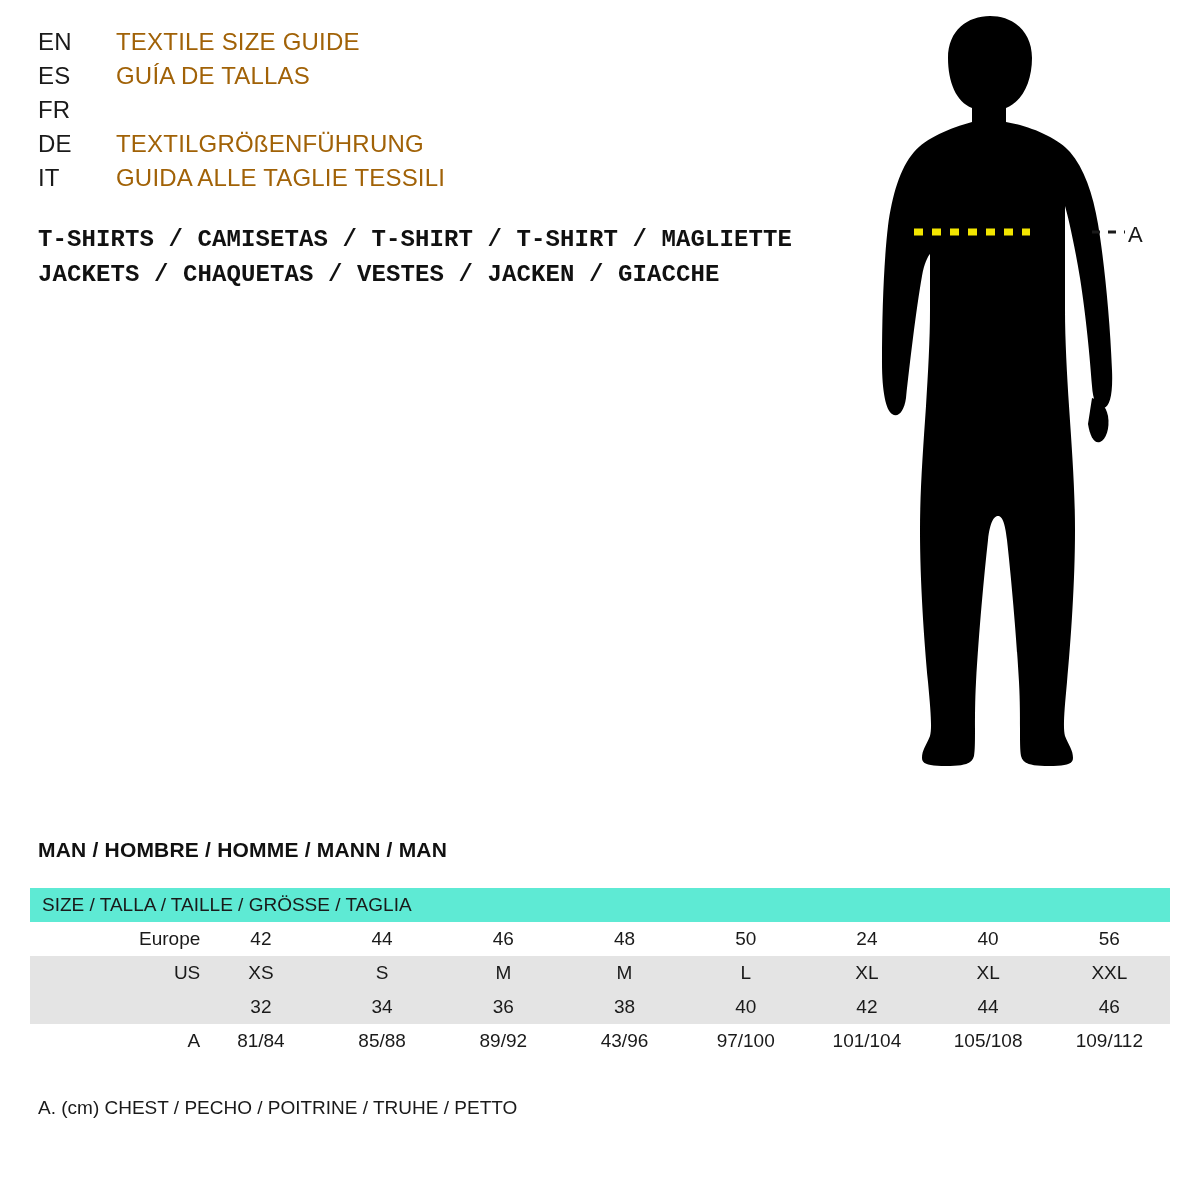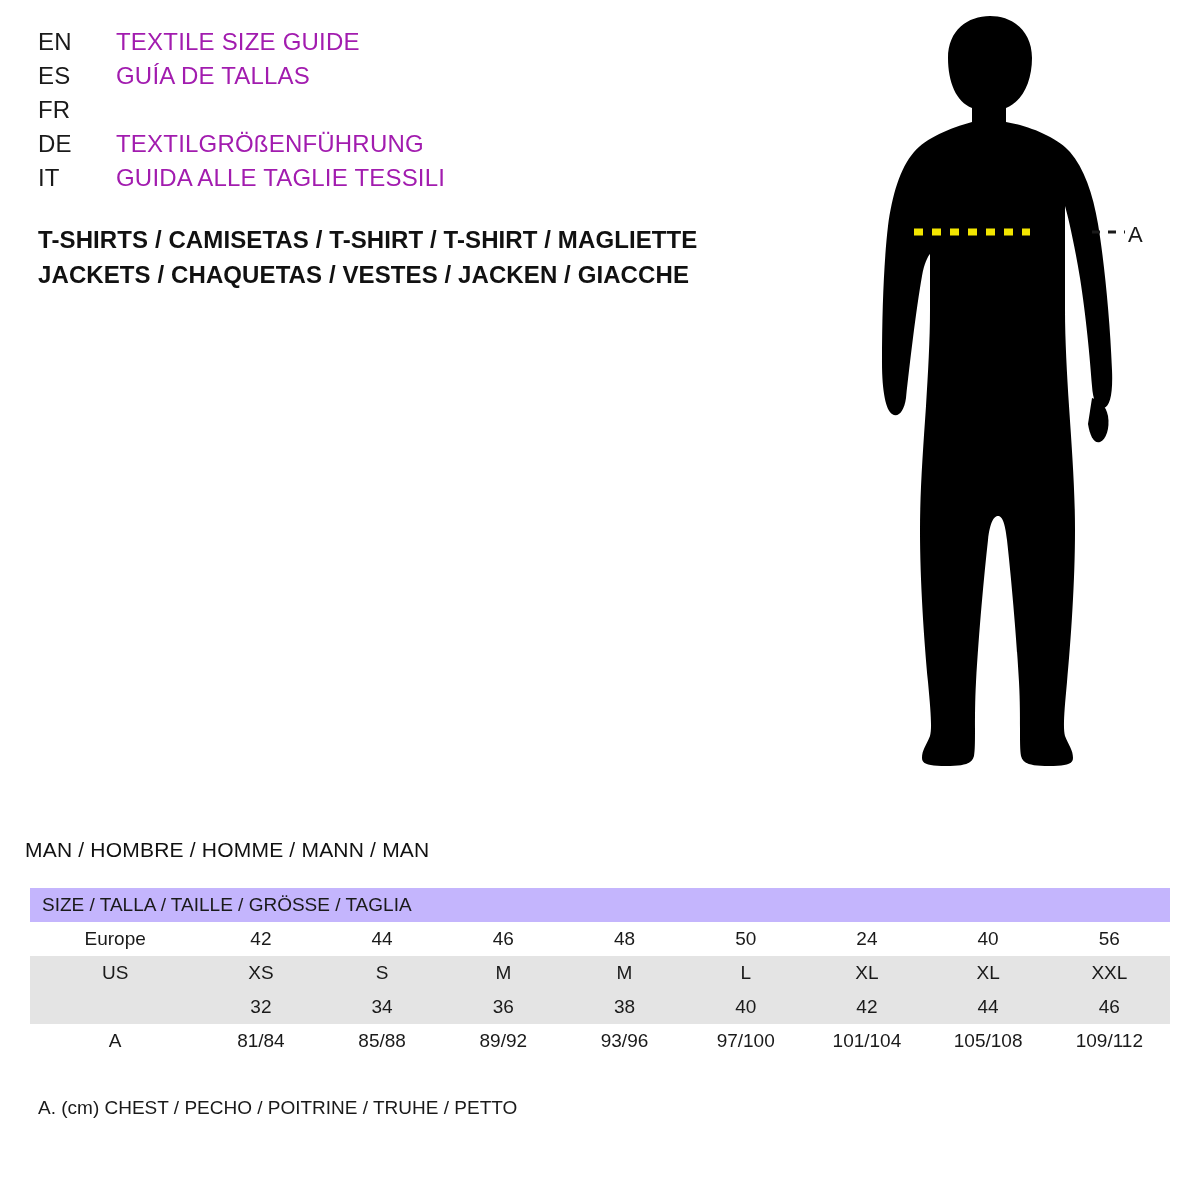--- a/index.html
+++ b/index.html
@@ -36,35 +36,36 @@
   }
   .lang-code {
     width: 78px;
     font-size: 24px;
     letter-spacing: 0.2px;
     color: #1a1a1a;
   }
   .lang-text {
     font-size: 24px;
     letter-spacing: 0.2px;
-    color: #a21caf;
+    color: #a16207;
   }
 
   .cat-block {
     position: absolute;
     left: 38px;
     top: 222px;
     width: 760px;
   }
   .cat-line {
     font-size: 24px;
     font-weight: bold;
     letter-spacing: 0.1px;
     line-height: 35px;
     color: #111111;
+    font-family: Liberation Mono, monospace;
   }
 
   
   .figure {
     position: absolute;
     left: 830px;
     top: 10px;
     width: 340px;
     height: 770px;
   }
@@ -74,61 +75,61 @@
     position: absolute;
     left: 1128px;
     top: 222px;
     font-size: 22px;
     color: #1a1a1a;
   }
 
   
   .section-title {
     position: absolute;
-    left: 25px;
+    left: 38px;
     top: 838px;
     font-size: 21px;
-    font-weight: normal;
+    font-weight: bold;
     letter-spacing: 0.2px;
     color: #111111;
   }
 
   table.size-table {
     position: absolute;
     left: 30px;
     top: 888px;
     width: 1140px;
     border-collapse: collapse;
     font-size: 19px;
   }
   table.size-table td {
     padding: 0;
     height: 34px;
     vertical-align: middle;
     color: #1a1a1a;
   }
   .row-head td {
-    background: #c4b5fd;
+    background: #5eead4;
     font-size: 19px;
     color: #111111;
   }
   .row-head td.first {
     padding-left: 12px;
     text-align: left;
   }
   .row-alt td {
     background: #e4e4e4;
     margin-left: 48px;
   }
   .row-white td {
     background: #ffffff;
   }
   td.label-cell {
     padding-left: 12px;
-    text-align: center;
+    text-align: right;
     width: 170px;
   }
   td.val {
     text-align: center;
     width: 121px;
   }
 
   .footnote {
     position: absolute;
     left: 38px;
@@ -267,21 +268,21 @@
         <td class="val">40</td>
         <td class="val">42</td>
         <td class="val">44</td>
         <td class="val">46</td>
       </tr>
       <tr class="row-white">
         <td class="label-cell">A</td>
         <td class="val">81/84</td>
         <td class="val">85/88</td>
         <td class="val">89/92</td>
-        <td class="val">93/96</td>
+        <td class="val">43/96</td>
         <td class="val">97/100</td>
         <td class="val">101/104</td>
         <td class="val">105/108</td>
         <td class="val">109/112</td>
       </tr>
     </tbody>
   </table>
 
   <div class="footnote">A. (cm) CHEST / PECHO / POITRINE / TRUHE / PETTO</div>
 

